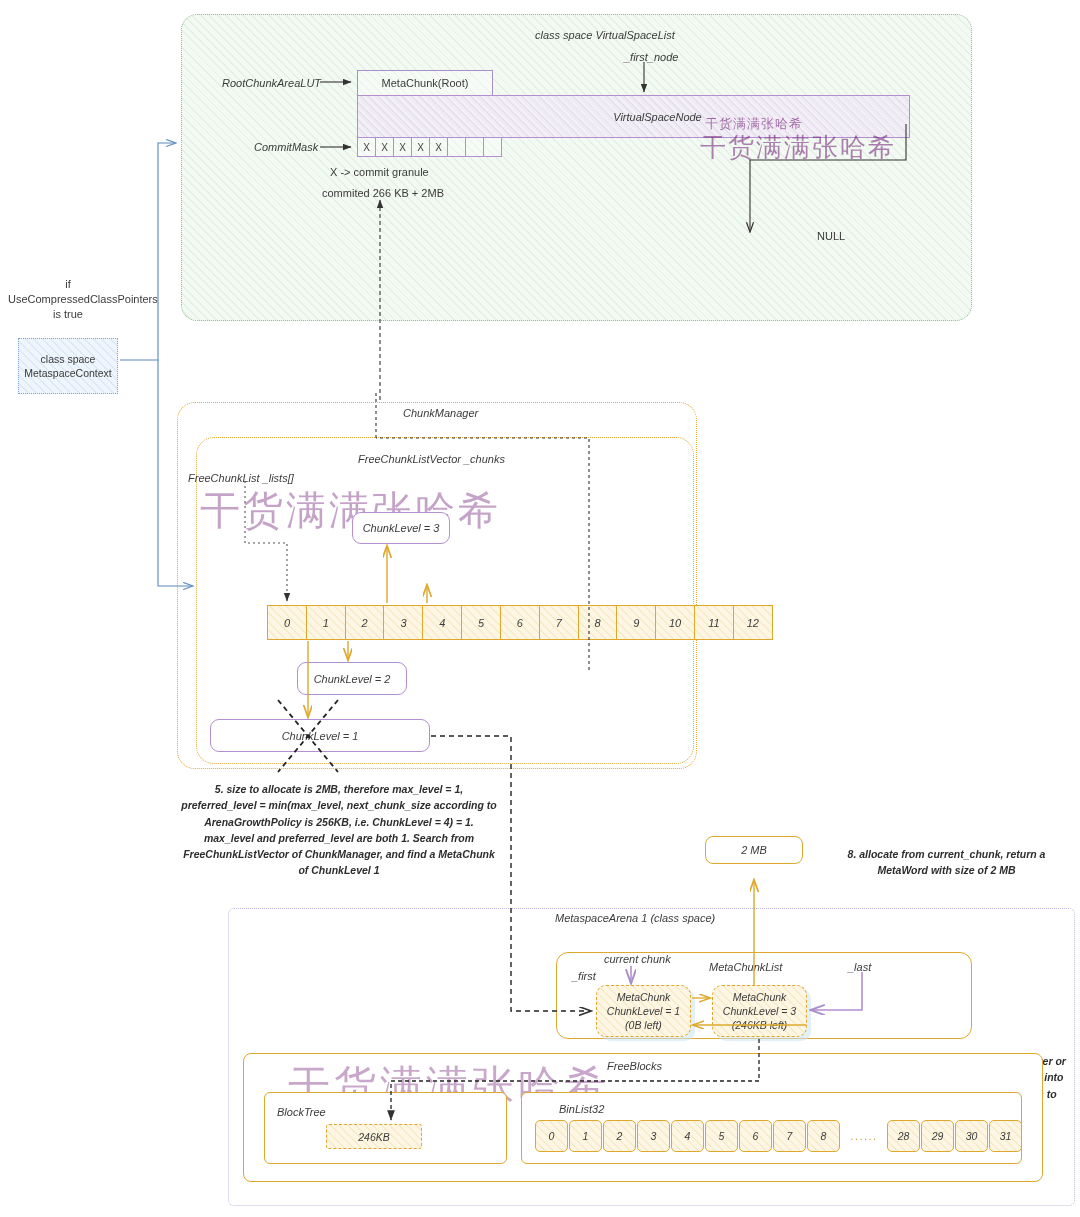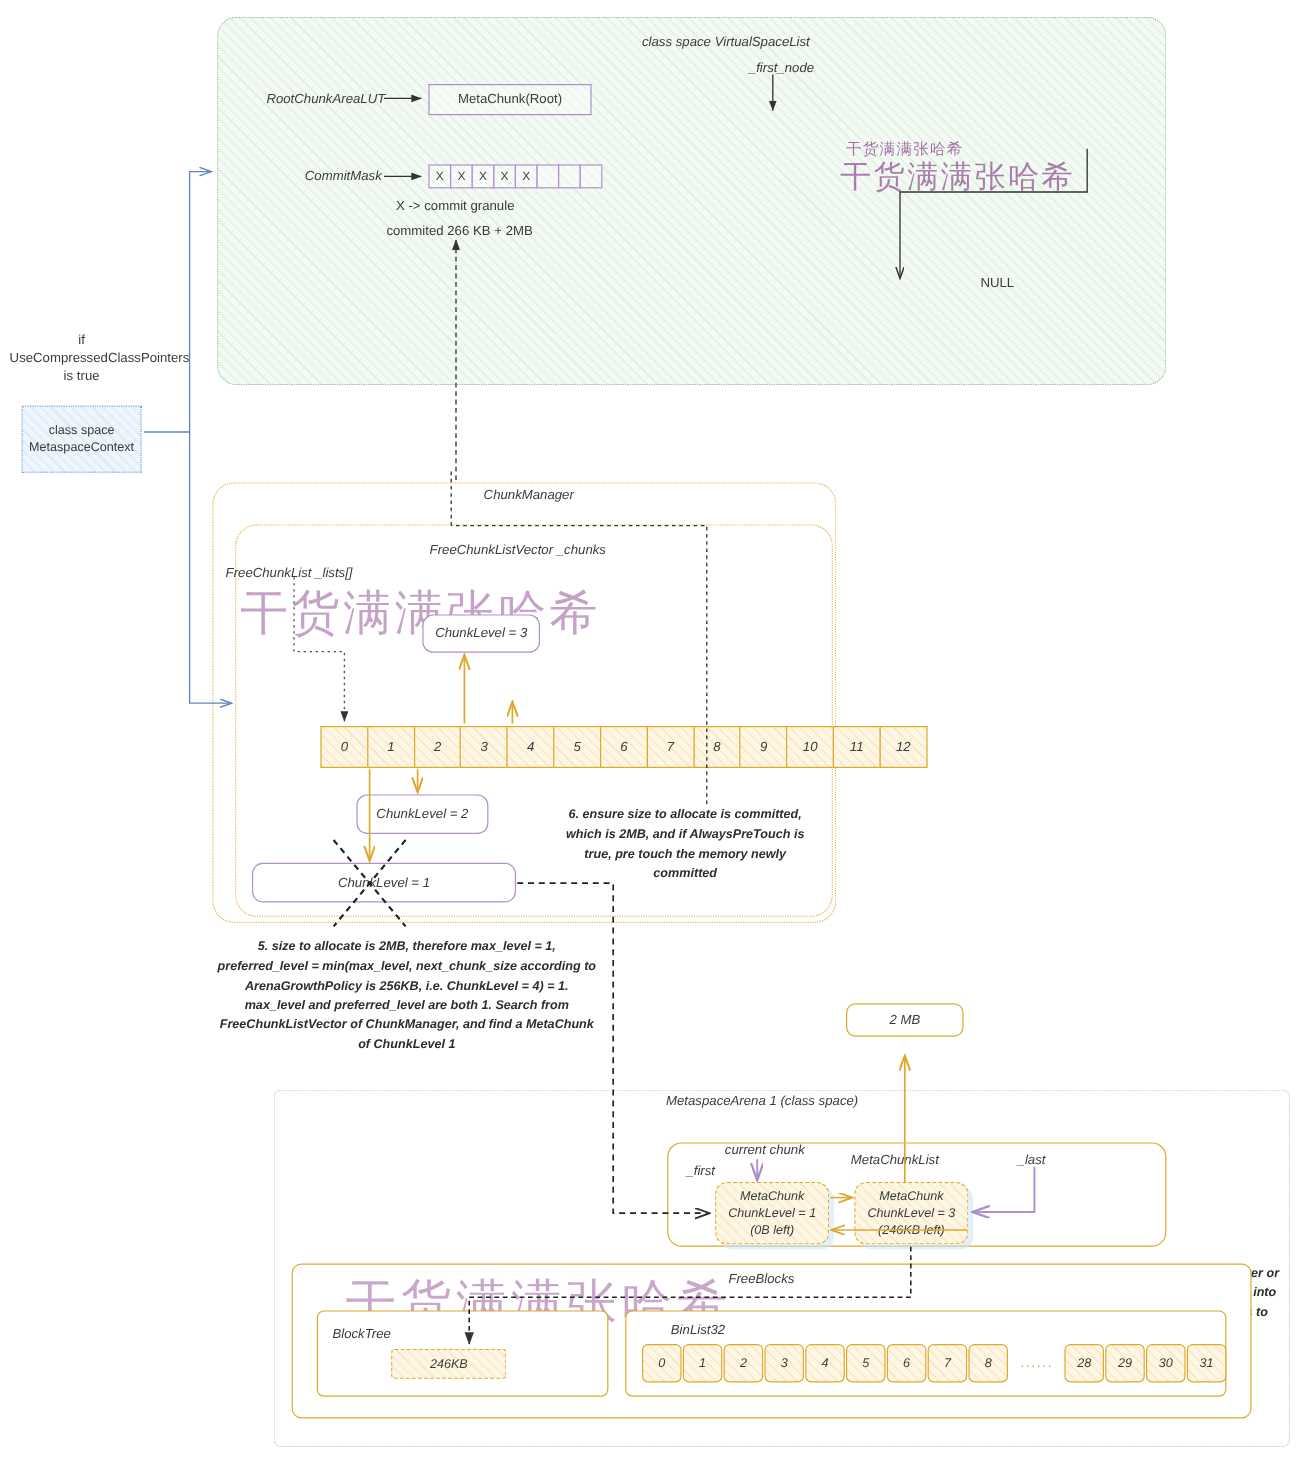--- a/index.html
+++ b/index.html
@@ -278,20 +278,23 @@
 
   <div class="abs" id="vsl-region"></div>
 
   <div class="lbl" style="left:535px; top:28px;">class space VirtualSpaceList</div>
   <div class="lbl" style="left:624px; top:50px;">_first_node</div>
 
   <div class="lbl" style="left:222px; top:76px;">RootChunkAreaLUT</div>
 
   <div class="abs" id="metachunk-root">MetaChunk(Root)</div>
 
+  <div class="abs" id="vsn-band">
+    <div id="vsn-label">VirtualSpaceNode</div>
+  </div>
 
   <div class="wm" style="left:705px; top:115px; font-size:13px; opacity:0.62; letter-spacing:1px;">干货满满张哈希</div>
   <div class="wm" style="left:700px; top:130px; font-size:26px; opacity:0.55; letter-spacing:2px;">干货满满张哈希</div>
 
   <div class="lbl" style="left:254px; top:140px;">CommitMask</div>
 
   <div class="abs" id="commitmask">
       <div class="cm">X</div>
       <div class="cm">X</div>
       <div class="cm">X</div>
@@ -335,25 +338,25 @@
       <div class="cell">8</div>
       <div class="cell">9</div>
       <div class="cell">10</div>
       <div class="cell">11</div>
       <div class="cell">12</div>
     </div>
 
   <div class="lvlbox" id="lvl2">ChunkLevel = 2</div>
   <div class="lvlbox" id="lvl1">ChunkLevel = 1</div>
 
-  <div class="note" style="left:463px; top:671px; width:216px;">6. ensure size to allocate is committed,<br>which is 2MB, and if AlwaysPreTouch is<br>true, pre touch the memory newly<br>committed</div>
 
   <div class="note" style="left:159px; top:781px; width:360px;">5. size to allocate is 2MB, therefore max_level = 1,<br>preferred_level = min(max_level, next_chunk_size according to<br>ArenaGrowthPolicy is 256KB, i.e. ChunkLevel = 4) = 1.<br>max_level and preferred_level are both 1. Search from<br>FreeChunkListVector of ChunkManager, and find a MetaChunk<br>of ChunkLevel 1</div>
 
   <div class="abs" id="twomb">2 MB</div>
+  <div class="note" style="left:824px; top:846px; width:245px;">8. allocate from current_chunk, return a<br>MetaWord with size of 2 MB</div>
 
   <div class="abs" id="arena-region"></div>
   <div class="lbl" style="left:555px; top:911px;">MetaspaceArena 1 (class space)</div>
 
   <div class="abs" id="mcl-region"></div>
   <div class="lbl" style="left:709px; top:960px;">MetaChunkList</div>
   <div class="lbl" style="left:572px; top:969px;">_first</div>
   <div class="lbl" style="left:848px; top:960px;">_last</div>
   <div class="lbl" style="left:604px; top:952px;text-align:center;">current chunk</div>
 

